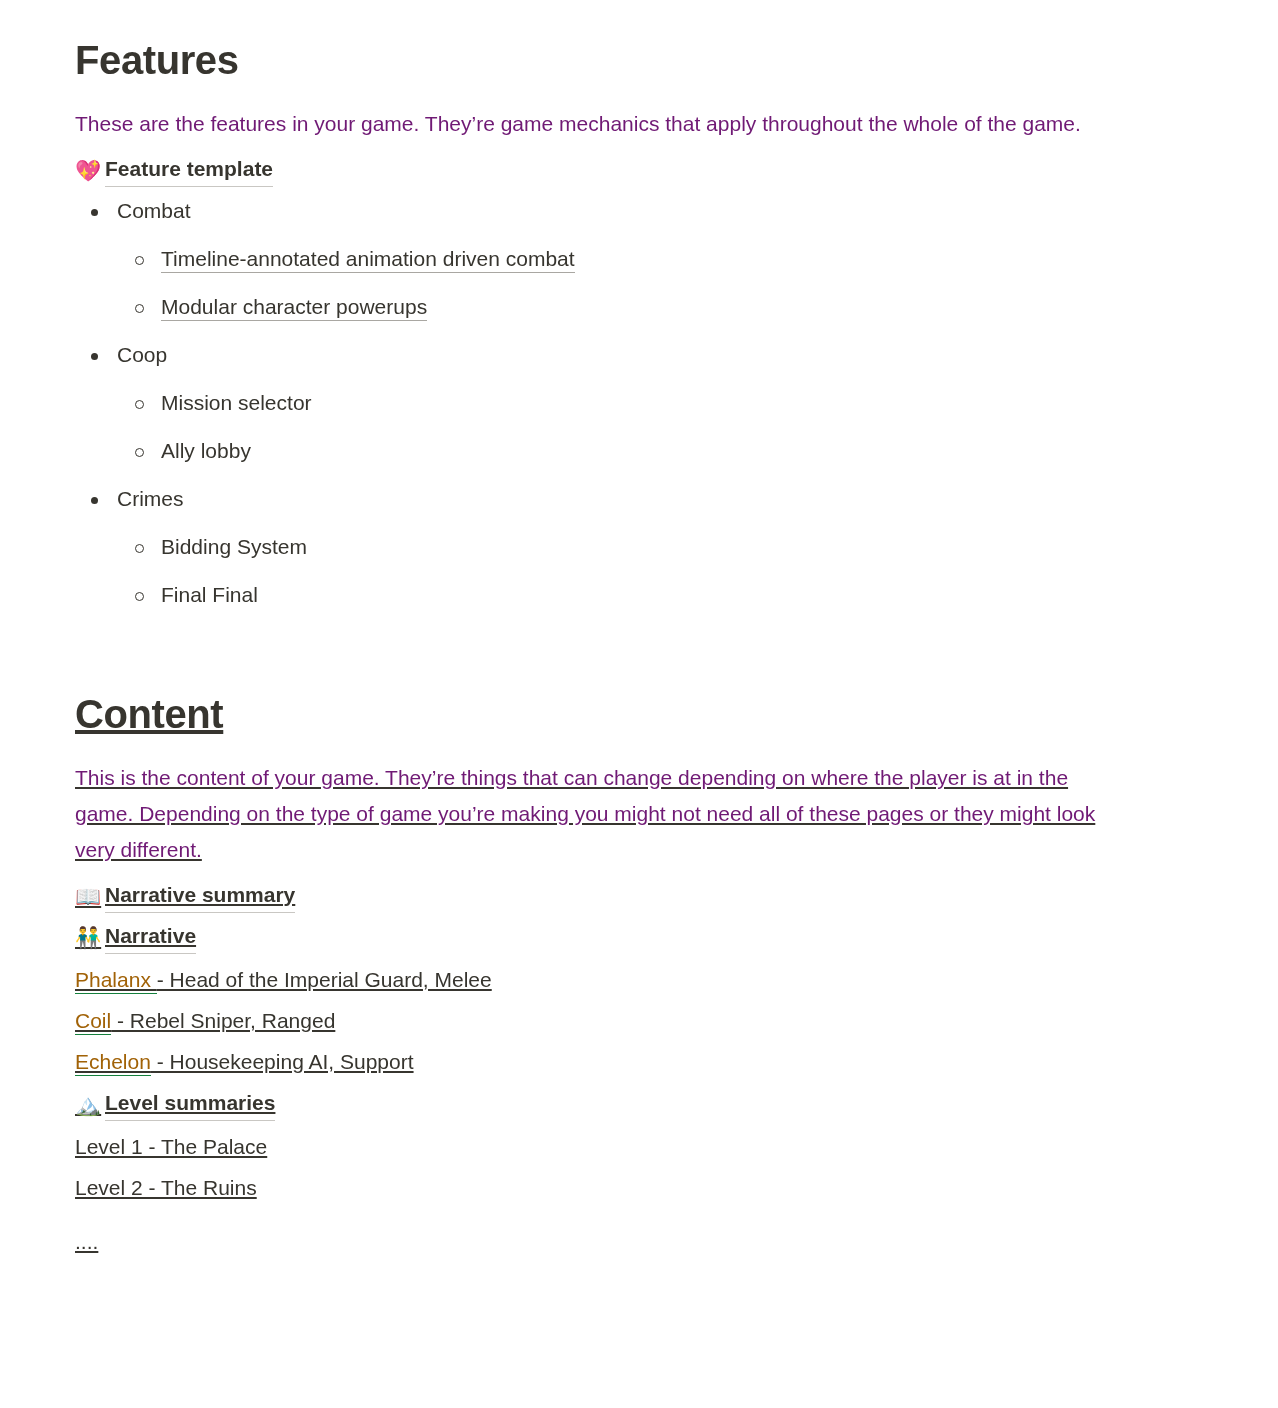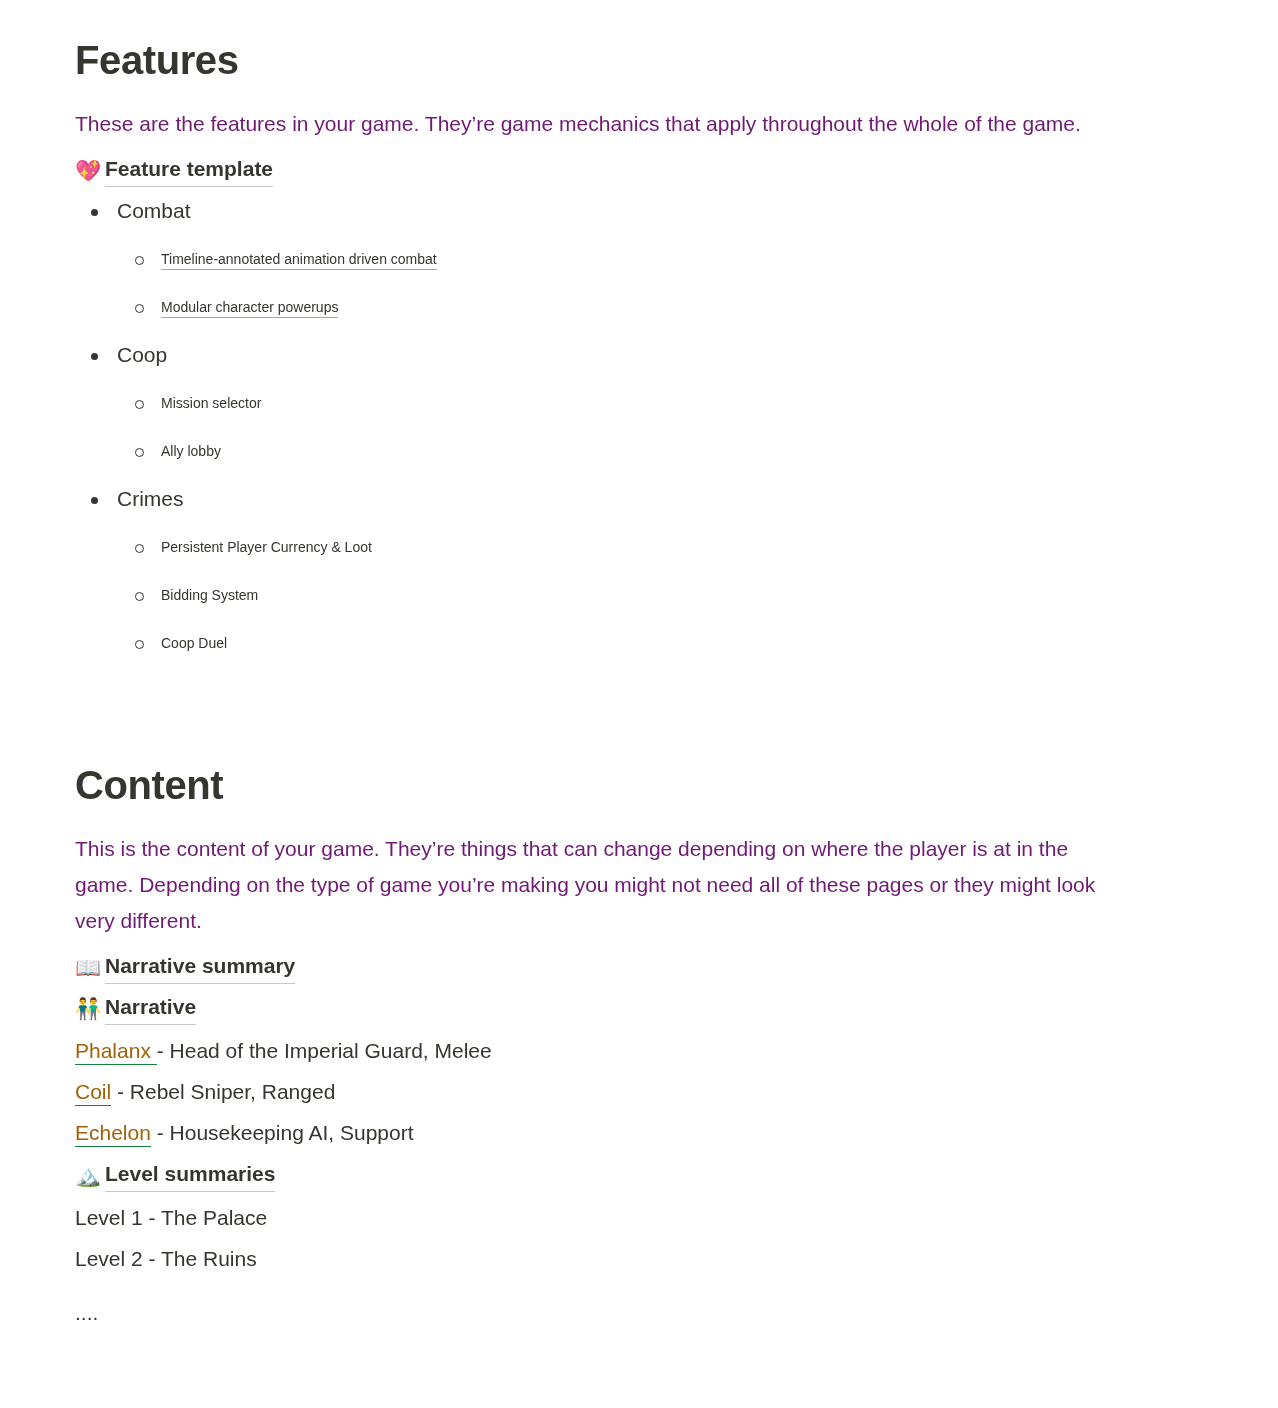--- a/index.html
+++ b/index.html
@@ -23,21 +23,22 @@
   
   h1.section-title {
     font-size: 40px;
     line-height: 1.2;
     font-weight: 700;
     letter-spacing: -0.4px;
     color: #37352f;
     margin: 0 0 22px 0;
   }
   .section + .section {
-    margin-top: 103px;
+    margin-top: 80px;
+    text-decoration: underline;
   }
 
   
   p.para {
     font-size: 21px;
     line-height: 36px;
     color: #701a75;
     margin: 0 0 12px 0;
     max-width: 1045px;
     font-weight: 400;
@@ -91,21 +92,21 @@
     border-radius: 50%;
     background: #37352f;
   }
   ul.sub-bullets {
     list-style: none;
     margin: 0;
     padding: 0;
   }
   ul.sub-bullets li.sub-bullet-item {
     position: relative;
-    font-size: 14px;
+    font-size: 21px;
     line-height: 30px;
     color: #37352f;
     margin: 18px 0 18px 0;
     padding-left: 44px;
   }
   ul.sub-bullets li.sub-bullet-item::before {
     content: "";
     position: absolute;
     left: 18px;
     top: 12px;
@@ -184,27 +185,24 @@
           <li class="sub-bullet-item">
             <span>Ally lobby</span>
           </li>
         </ul>
       </li>
 
       <li class="bullet-item">
         <span>Crimes</span>
         <ul class="sub-bullets">
           <li class="sub-bullet-item">
-            <span>Persistent Player Currency &amp; Loot</span>
-          </li>
-          <li class="sub-bullet-item">
             <span>Bidding System</span>
           </li>
           <li class="sub-bullet-item">
-            <span>Coop Duel</span>
+            <span>Final Final</span>
           </li>
         </ul>
       </li>
 
     </ul>
   </section>
 
   <section class="section">
 
     <h1 class="section-title">Content</h1>

